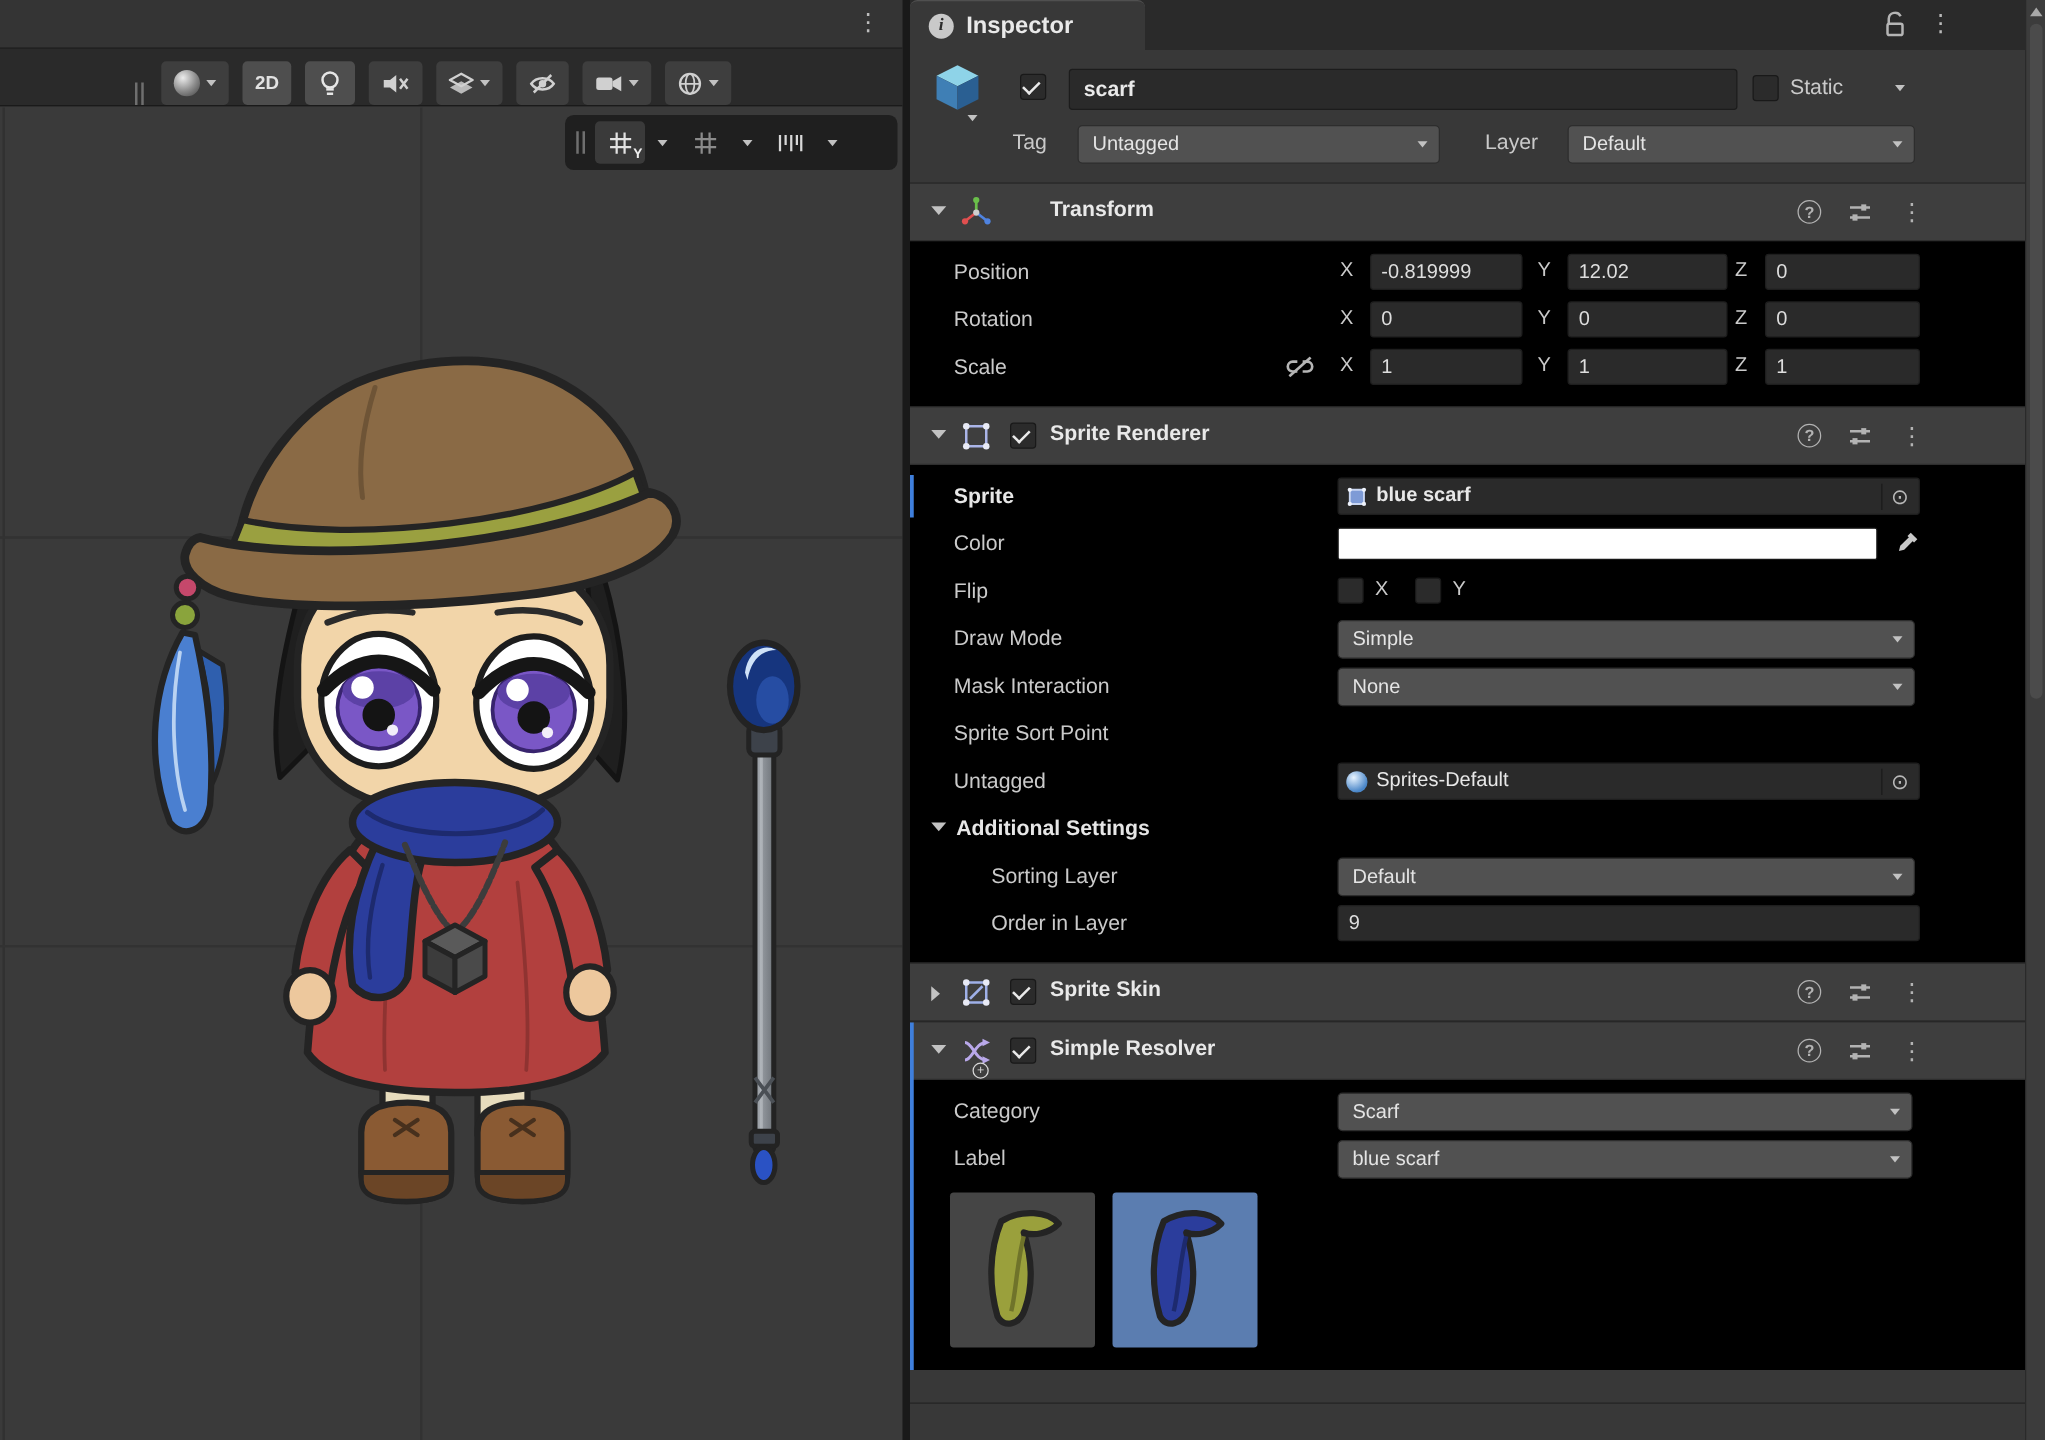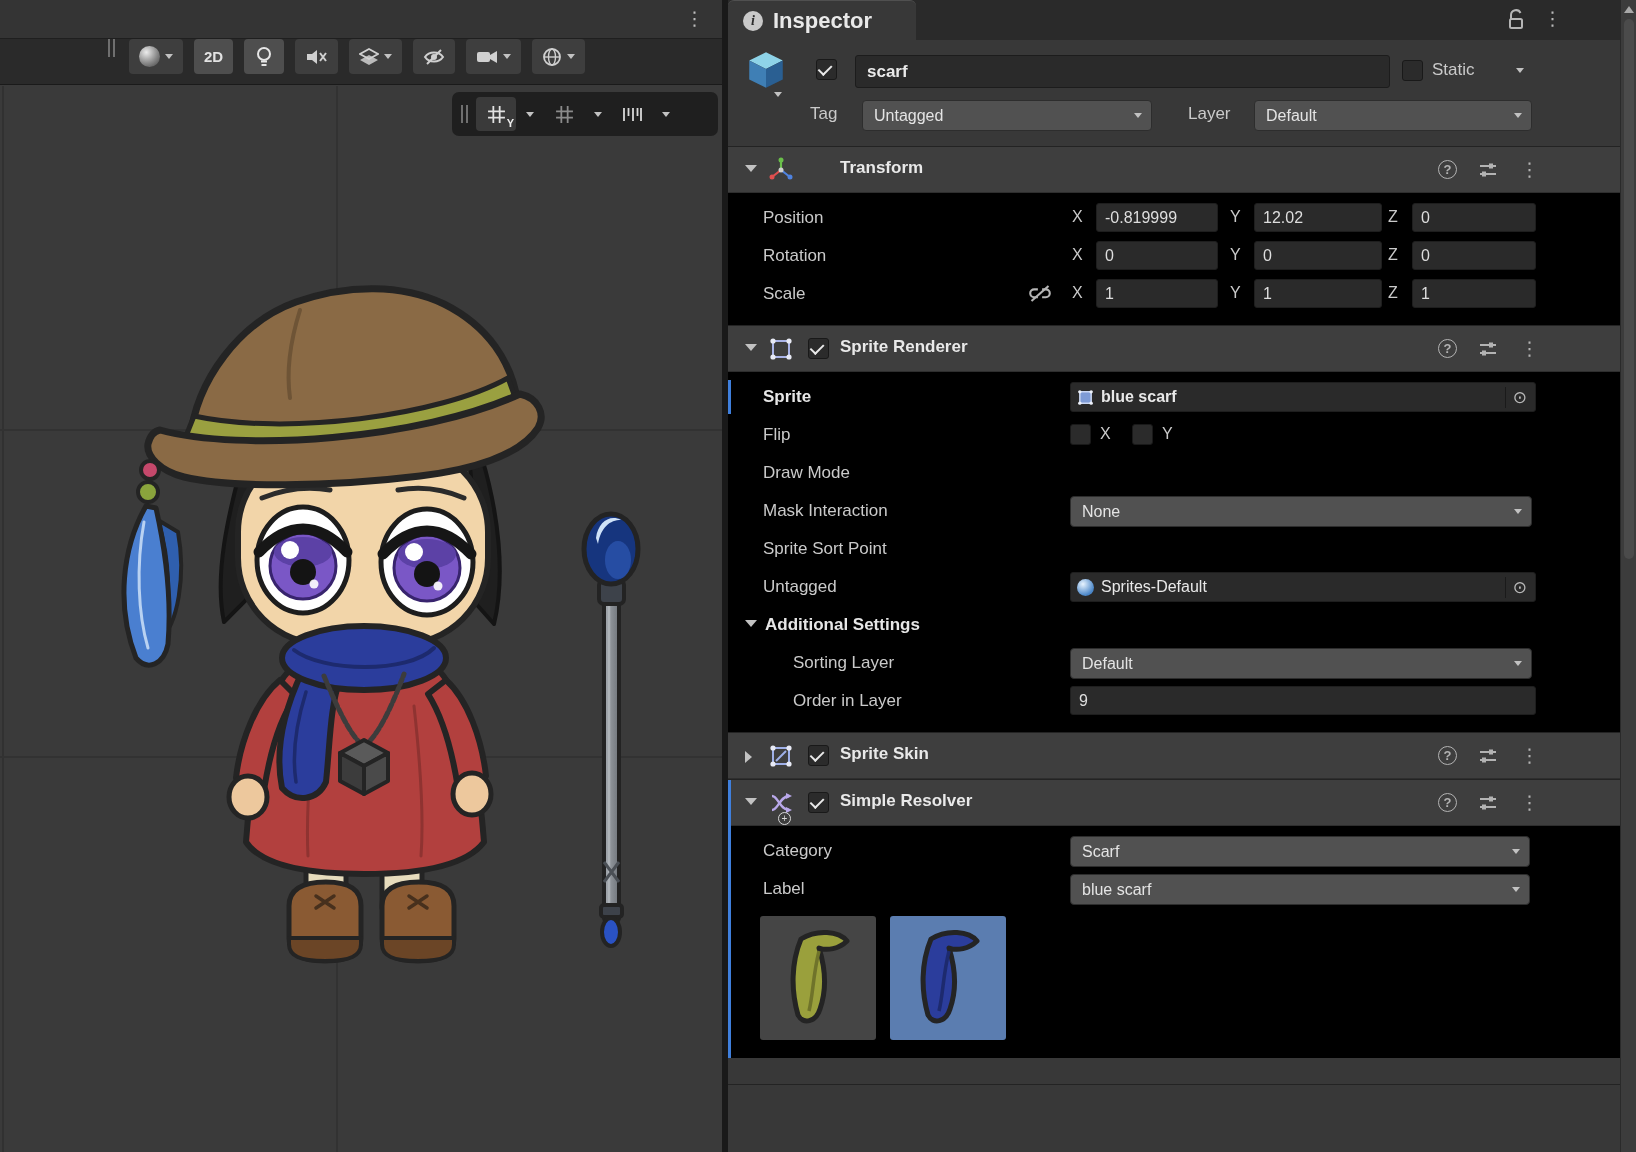--- a/index.html
+++ b/index.html
@@ -6,21 +6,21 @@
   html,body{width:1636px;height:1152px;background:#383838;overflow:hidden;
     font-family:"Liberation Sans",sans-serif;color:#c9c9c9}
   .root{position:relative;width:1636px;height:1152px}
 
   
   .scene{position:absolute;left:0;top:0;width:722px;height:1152px;background:#3a3a3a;overflow:hidden}
   .scene-canvas{position:absolute;left:0;top:0;width:722px;height:1152px}
   .scene-tabbar{position:absolute;left:0;top:0;width:722px;height:38px;background:#343434}
   .scene-kebab{position:absolute;right:18px;top:6px;font-size:19px;color:#bdbdbd;line-height:26px}
   .scene-toolbar{position:absolute;left:0;top:38px;width:722px;height:47px;background:#2a2a2a;
-    border-top:1px solid #1f1f1f;border-bottom:1px solid #1a1a1a;display:flex;align-items:flex-start;gap:11px;padding-left:108px}
+    border-top:1px solid #1f1f1f;border-bottom:1px solid #1a1a1a;display:flex;align-items:flex-end;gap:11px;padding-left:108px}
   .handle{width:2px;height:18px;background:#6f6f6f;box-shadow:5px 0 0 #6f6f6f;margin-right:8px}
   .tb-btn{height:35px;background:#3e3e3e;border-radius:4px;display:flex;align-items:center;justify-content:center;
     gap:5px;padding:0 10px;color:#d4d4d4;font-size:15px}
   .tb-btn.active{background:#4e4e4e}
   .caret{width:0;height:0;border-left:5px solid transparent;border-right:5px solid transparent;border-top:6px solid #c2c2c2;display:inline-block}
   .caret.sm{border-left-width:4px;border-right-width:4px;border-top-width:5px}
   .tri-down{width:0;height:0;border-left:6px solid transparent;border-right:6px solid transparent;border-top:7px solid #c2c2c2;display:inline-block}
   .tri-right{width:0;height:0;border-top:6px solid transparent;border-bottom:6px solid transparent;border-left:7px solid #c2c2c2;display:inline-block}
   .icon-sphere{width:21px;height:21px;border-radius:50%;
     background:radial-gradient(circle at 35% 30%, #ececec, #888 55%, #3f3f3f)}
@@ -31,21 +31,21 @@
   .gt-btn.dim{background:transparent}
   .gt-caret{height:34px;width:18px;display:flex;align-items:center;justify-content:center}
   .grid-y-label{position:absolute;right:2px;bottom:2px;font-size:11px;font-weight:bold;color:#efefef}
 
   
   .inspector{position:absolute;left:728px;top:0;width:892px;height:1152px;background:#383838}
   .panel-divider{position:absolute;left:722px;top:0;width:6px;height:1152px;background:#191919}
   .tabbar{position:relative;height:40px;background:#2a2a2a}
   .tab{position:absolute;left:0;top:0;height:40px;width:188px;background:#383838;border-top:1px solid #505050;
     border-radius:6px 6px 0 0;display:flex;align-items:center;gap:10px;padding-left:15px}
-  .tab-label{font-size:22px;font-weight:bold;color:#e9e9e9}
+  .tab-label{font-size:19px;font-weight:bold;color:#e9e9e9}
   .info-badge{width:20px;height:20px;border-radius:50%;background:#c9c9c9;color:#2c2c2c;font-weight:bold;
     font-family:"Liberation Serif",serif;font-style:italic;font-size:14px;display:flex;align-items:center;justify-content:center}
   .tab-lock{position:absolute;right:95px;top:9px}
   .tab-kebab{position:absolute;right:58px;top:7px;font-size:19px;color:#b9b9b9}
 
   .go-header{position:relative;height:106px;background:#383838}
   .checkbox{width:21px;height:21px;background:#2b2b2b;border:1px solid #191919;border-radius:3px;
     display:flex;align-items:center;justify-content:center}
   .checkbox.checked::after{content:"";width:11px;height:6px;border-left:2.5px solid #e9e9e9;
     border-bottom:2.5px solid #e9e9e9;transform:rotate(-45deg) translate(0,-2px)}
@@ -438,28 +438,40 @@
               <circle cx="3" cy="3" r="1.8" fill="#eef2fb"></circle>
                 <circle cx="15" cy="3" r="1.8" fill="#eef2fb"></circle>
               <circle cx="3" cy="15" r="1.8" fill="#eef2fb"></circle>
                 <circle cx="15" cy="15" r="1.8" fill="#eef2fb"></circle>
             </svg>
             <span class="obj-text bold">blue scarf</span>
             <span class="obj-picker">⊙</span>
           </div>
         </div>
         <div class="prop-row">
+          <span class="prop-label">Color</span>
+          <span class="color-swatch"></span>
+          <svg class="dropper" width="21" height="21" viewBox="0 0 20 20">
+            <path d="M3,17 L4,13 L11,6 L14,9 L7,16 Z" fill="#c9c9c9"></path>
+            <path d="M12,3 L17,8 L14.5,10.5 L9.5,5.5 Z" fill="#c9c9c9"></path>
+          </svg>
+        </div>
+        <div class="prop-row">
           <span class="prop-label">Flip</span>
           <span class="checkbox flip-check1"></span>
           <span class="flip-x-label">X</span>
           <span class="checkbox flip-check2"></span>
           <span class="flip-y-label">Y</span>
         </div>
         <div class="prop-row">
           <span class="prop-label">Draw Mode</span>
+          <div class="dropdown row-dd">
+            <span>Simple</span>
+            <span class="caret sm"></span>
+          </div>
         </div>
         <div class="prop-row">
           <span class="prop-label">Mask Interaction</span>
           <div class="dropdown row-dd">
             <span>None</span>
             <span class="caret sm"></span>
           </div>
         </div>
         <div class="prop-row">
           <span class="prop-label">Sprite Sort Point</span>

